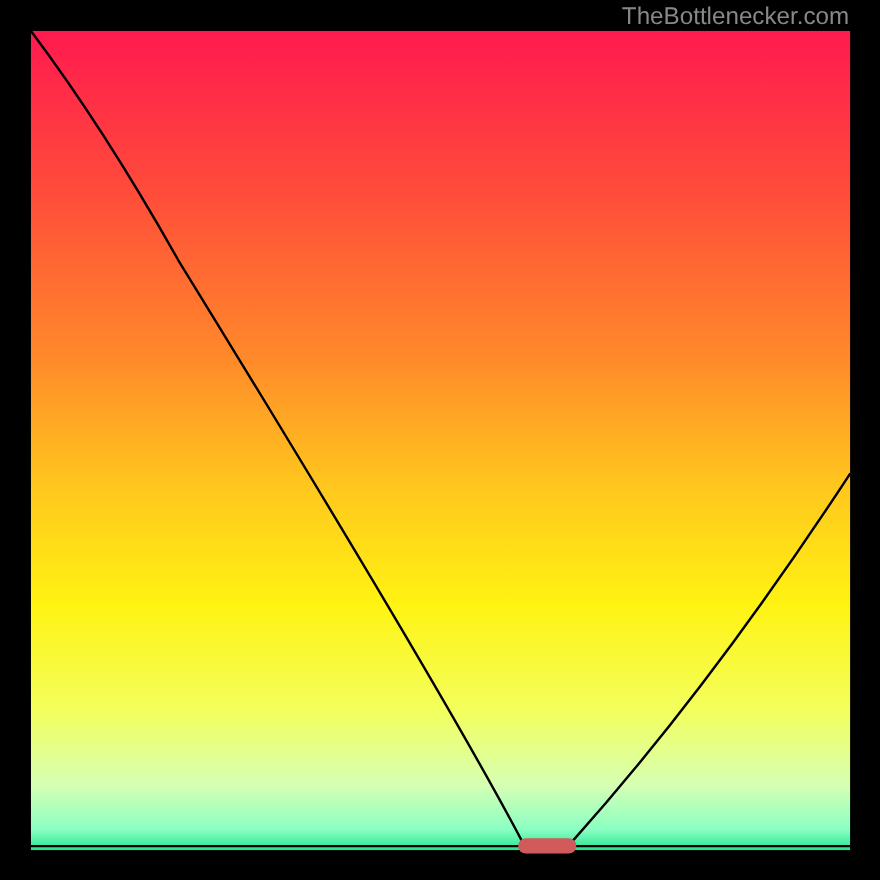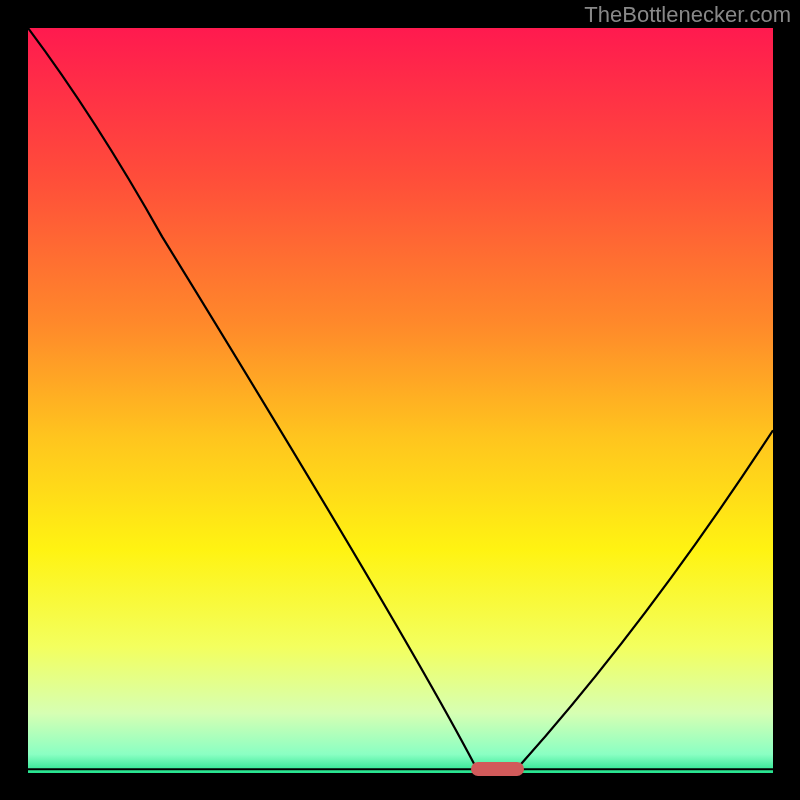--- a/index.html
+++ b/index.html
@@ -7,21 +7,21 @@
     padding: 0;
     width: 800px;
     height: 800px;
     background: #000;
     position: relative;
     font-family: Arial, sans-serif;
   }
   .watermark {
     position: absolute;
     top: 2px;
-    right: 9px;
+    right: 28px;
     color: #888;
     font-size: 22px;
     z-index: 10;
     margin-left: 20px;
   }
   .plot-area {
     position: absolute;
     left: 28px;
     top: 28px;
     width: 745px;

